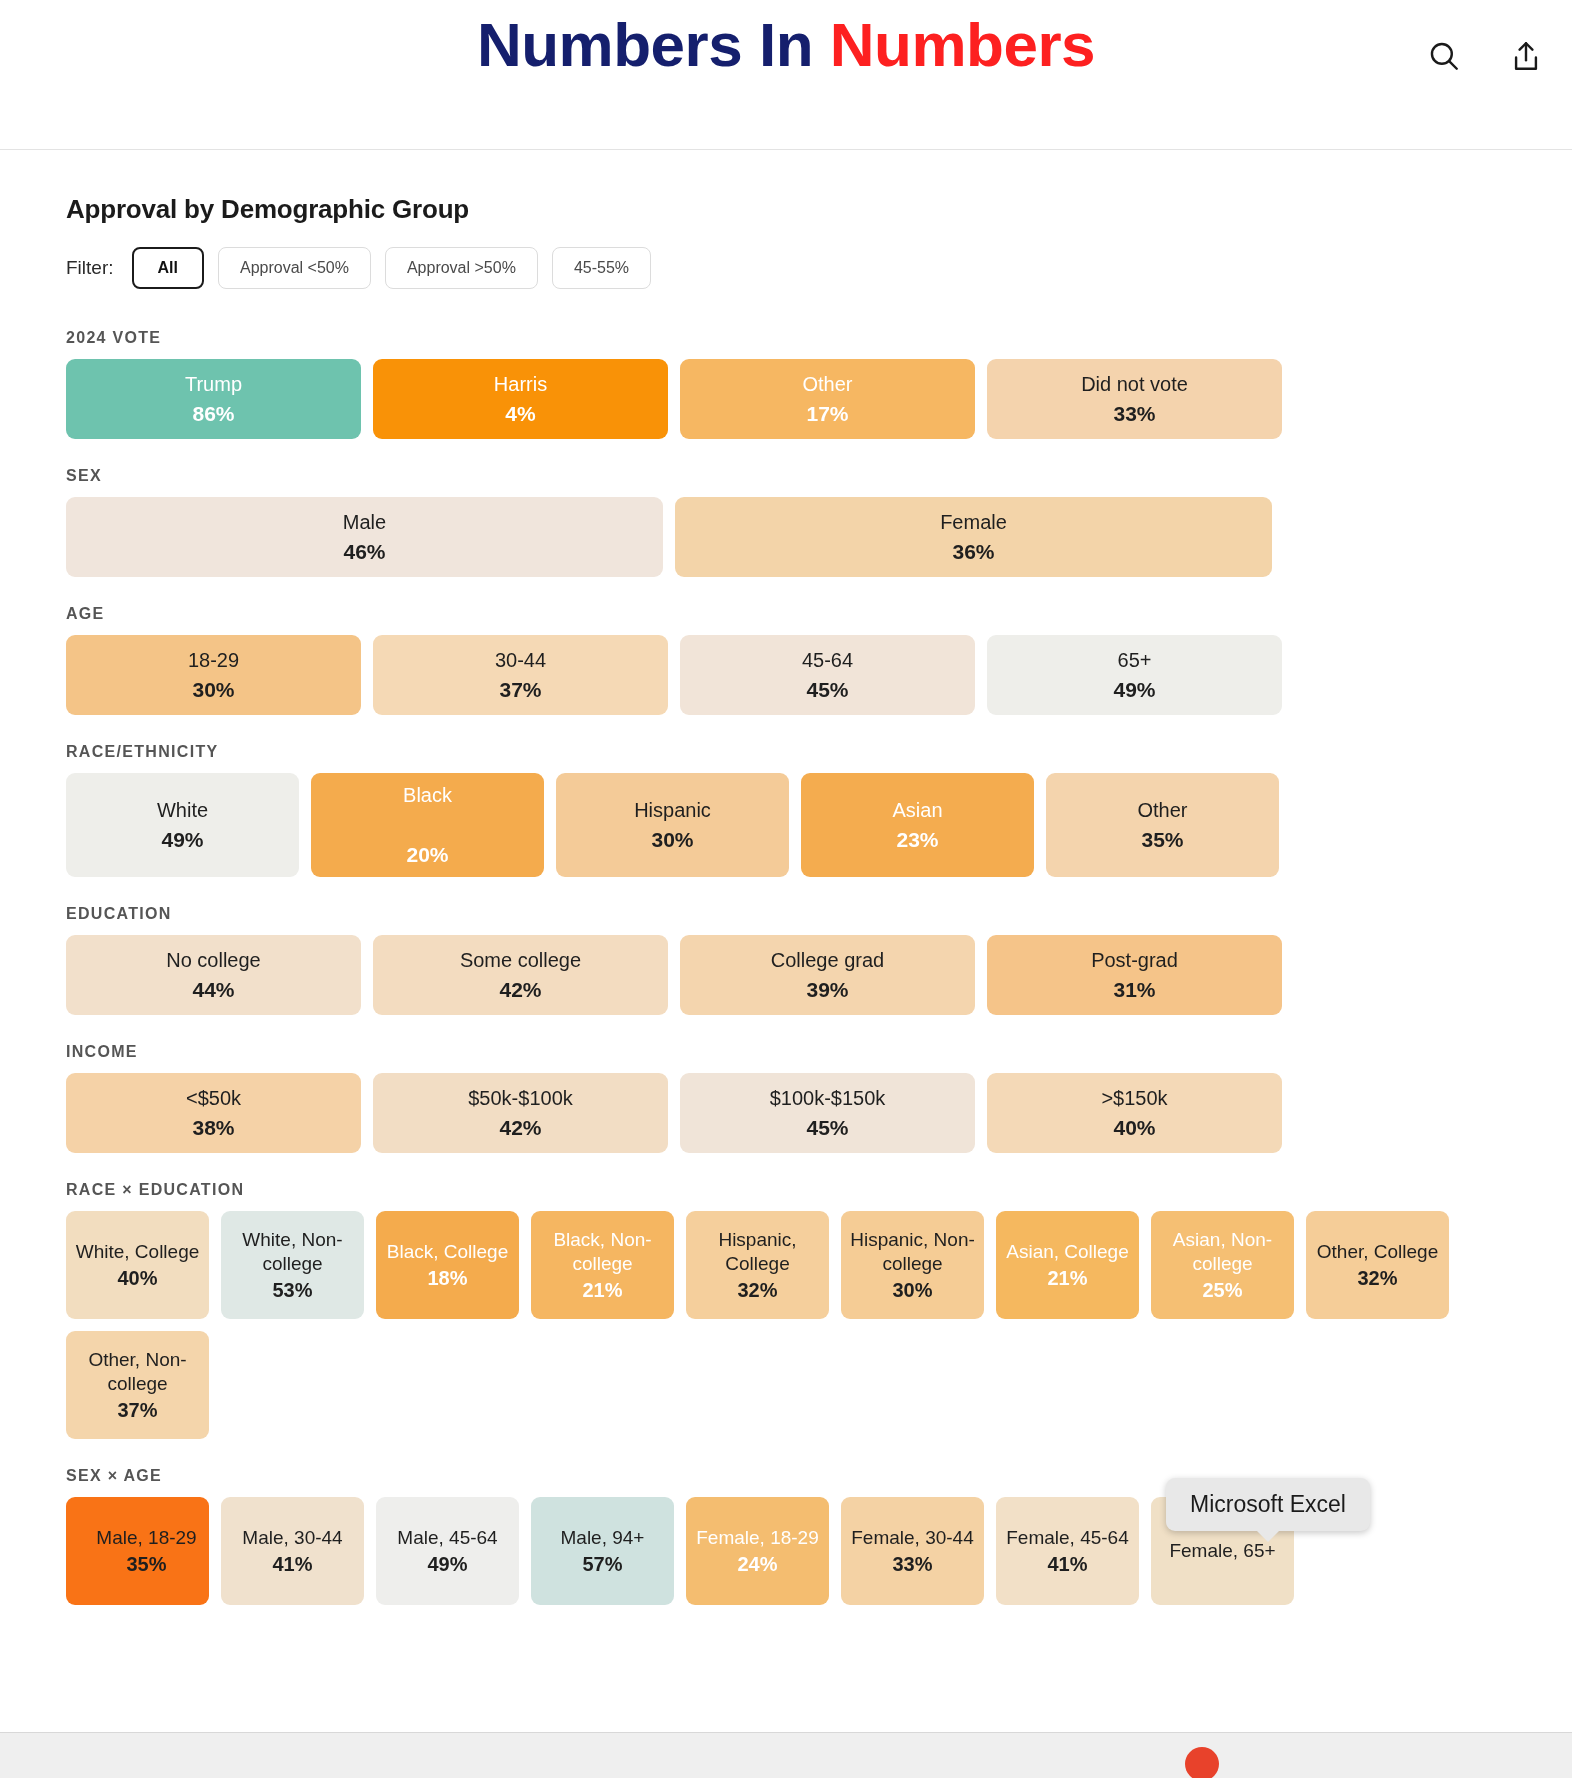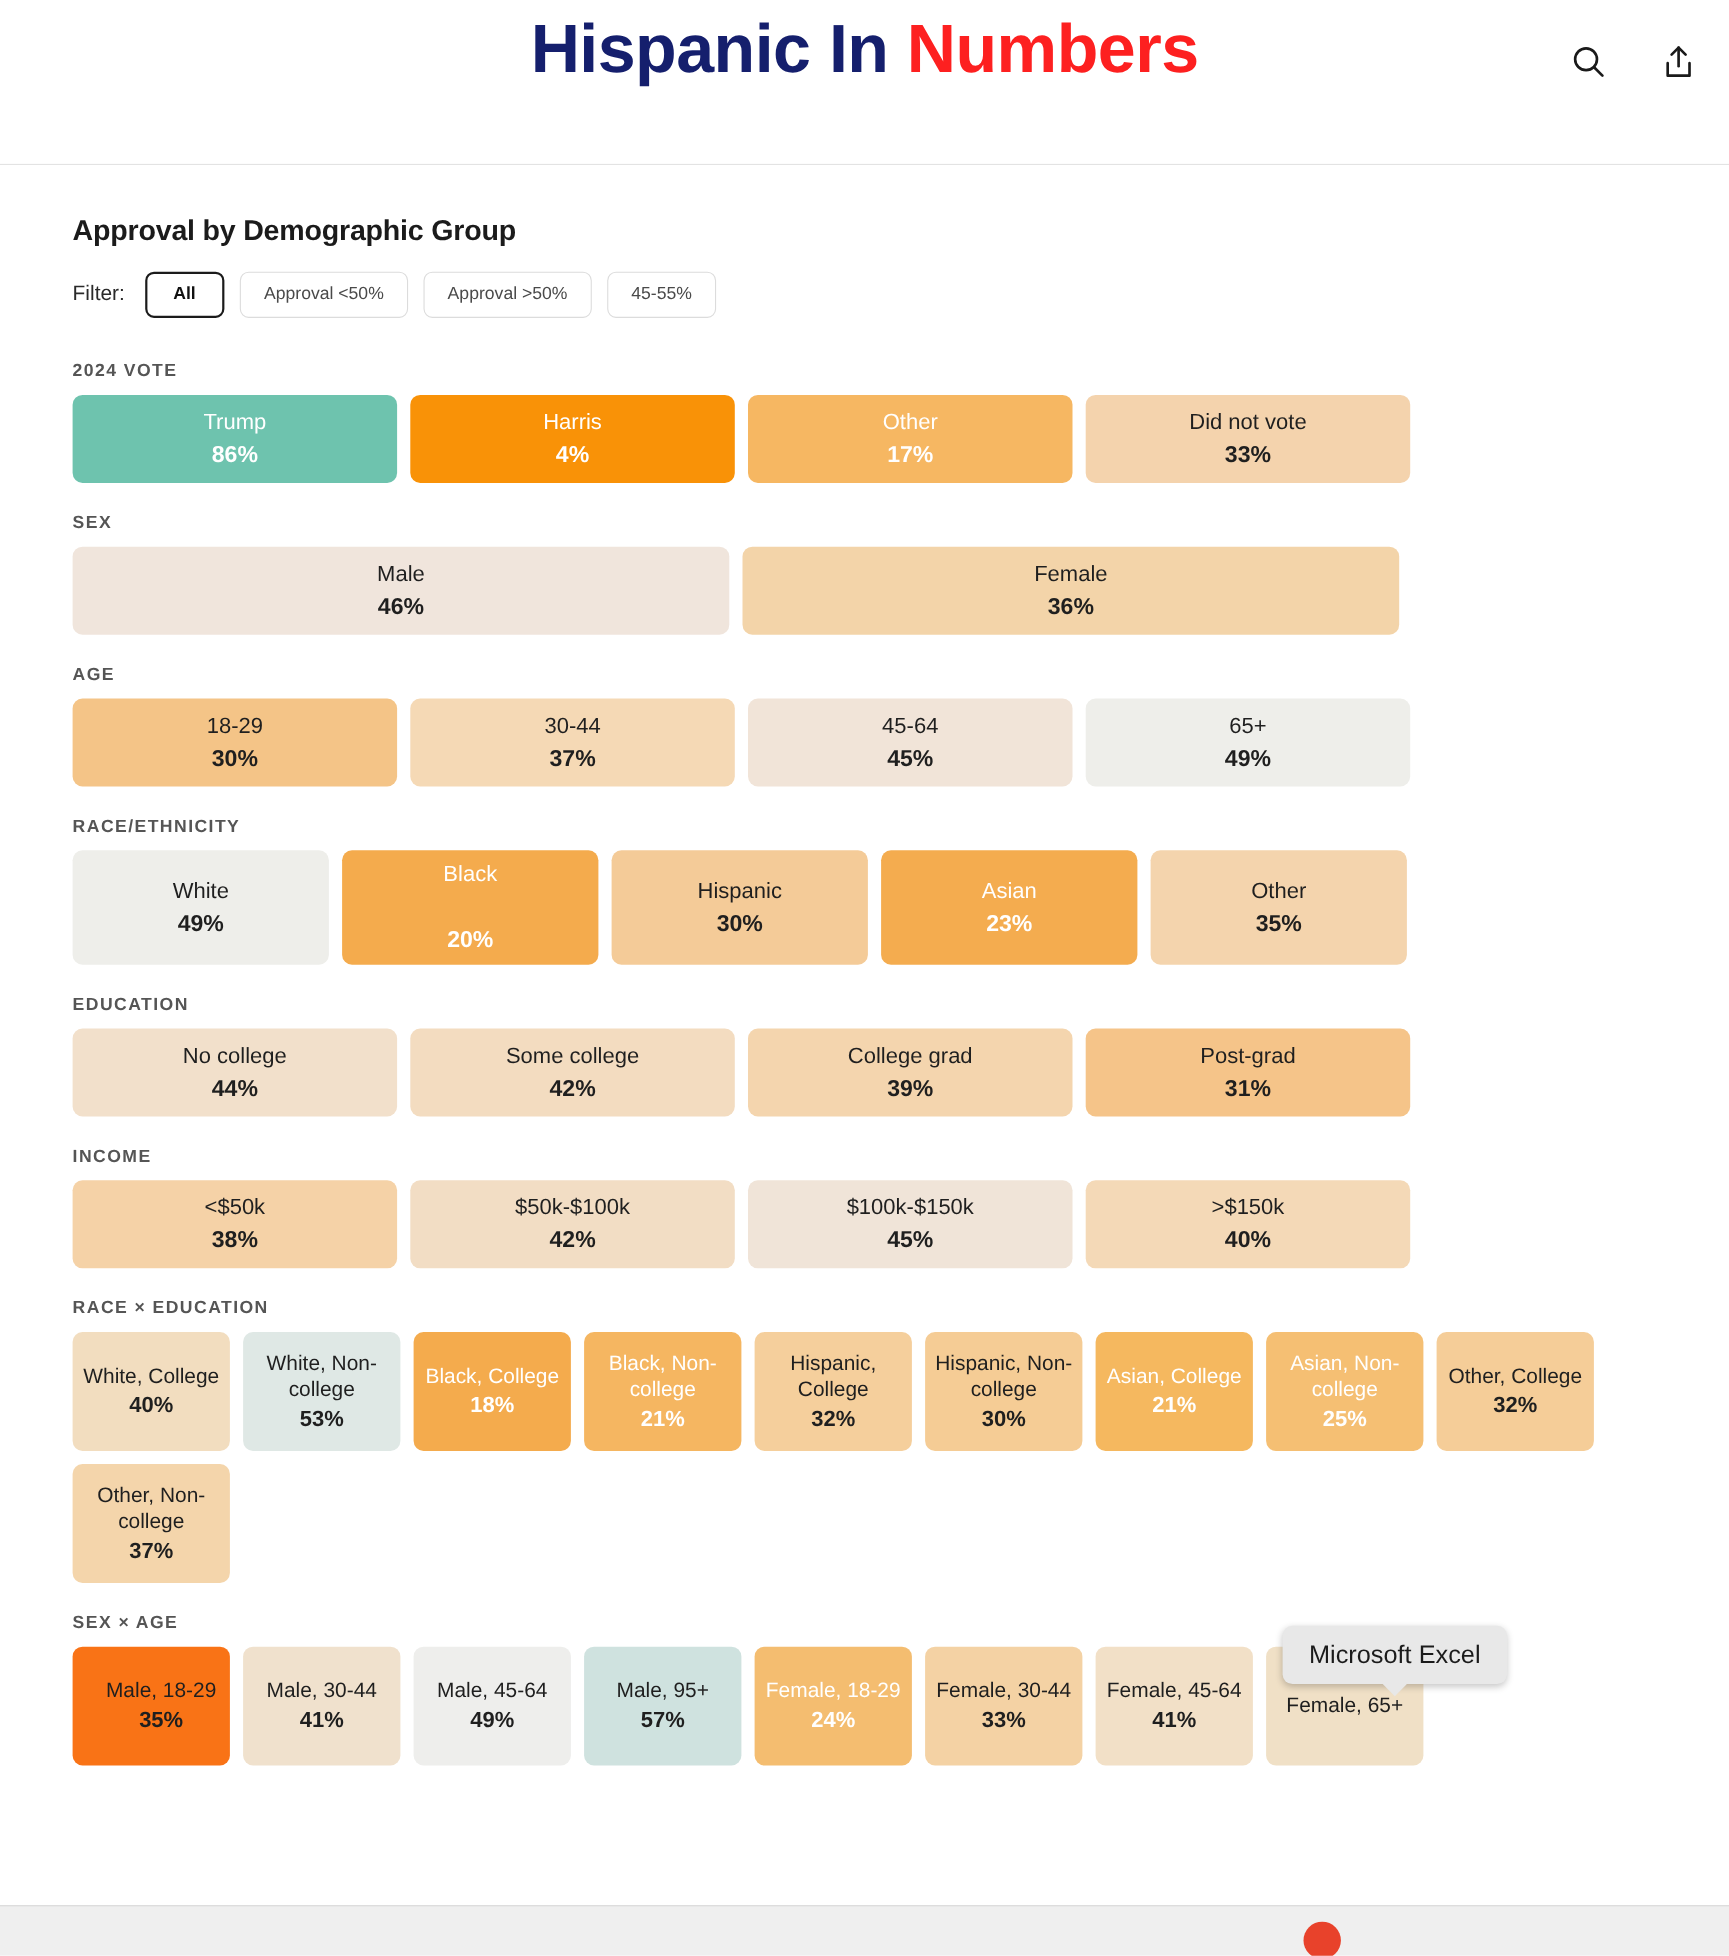--- a/index.html
+++ b/index.html
@@ -169,21 +169,21 @@
     background: #e8422b;
   }
 </style>
 </head>
 <body>
 
 <div id="root">
 
   <div class="topbar">
     <div class="site-title">
-      <span class="t-blue">Hispanic In </span><span class="t-red">Numbers</span>
+      <span class="t-blue">Numbers In </span><span class="t-red">Numbers</span>
     </div>
     <div class="topbar-actions">
       <div class="icon-btn">
         <svg width="34" height="34" viewBox="0 0 24 24" fill="none" stroke="currentColor" stroke-width="1.7" stroke-linecap="round">
           <circle cx="10.5" cy="10.5" r="7"></circle>
           <line x1="15.8" y1="15.8" x2="21" y2="21"></line>
         </svg>
       </div>
       <div class="icon-btn">
         <svg width="34" height="34" viewBox="0 0 24 24" fill="none" stroke="currentColor" stroke-width="1.7" stroke-linecap="round" stroke-linejoin="round">
@@ -386,21 +386,21 @@
             </div>
             <div class="cell dark" style="background: rgb(240, 225, 205);">
               <div class="cl">Male, 30-44</div>
               <div class="cv">41%</div>
             </div>
             <div class="cell dark" style="background: rgb(238, 238, 236);">
               <div class="cl">Male, 45-64</div>
               <div class="cv">49%</div>
             </div>
             <div class="cell dark" style="background: rgb(207, 226, 223);">
-              <div class="cl">Male, 95+</div>
+              <div class="cl">Male, 94+</div>
               <div class="cv">57%</div>
             </div>
             <div class="cell light" style="background: rgb(244, 189, 112);">
               <div class="cl">Female, 18-29</div>
               <div class="cv">24%</div>
             </div>
             <div class="cell dark" style="background: rgb(244, 210, 164);">
               <div class="cl">Female, 30-44</div>
               <div class="cv">33%</div>
             </div>

